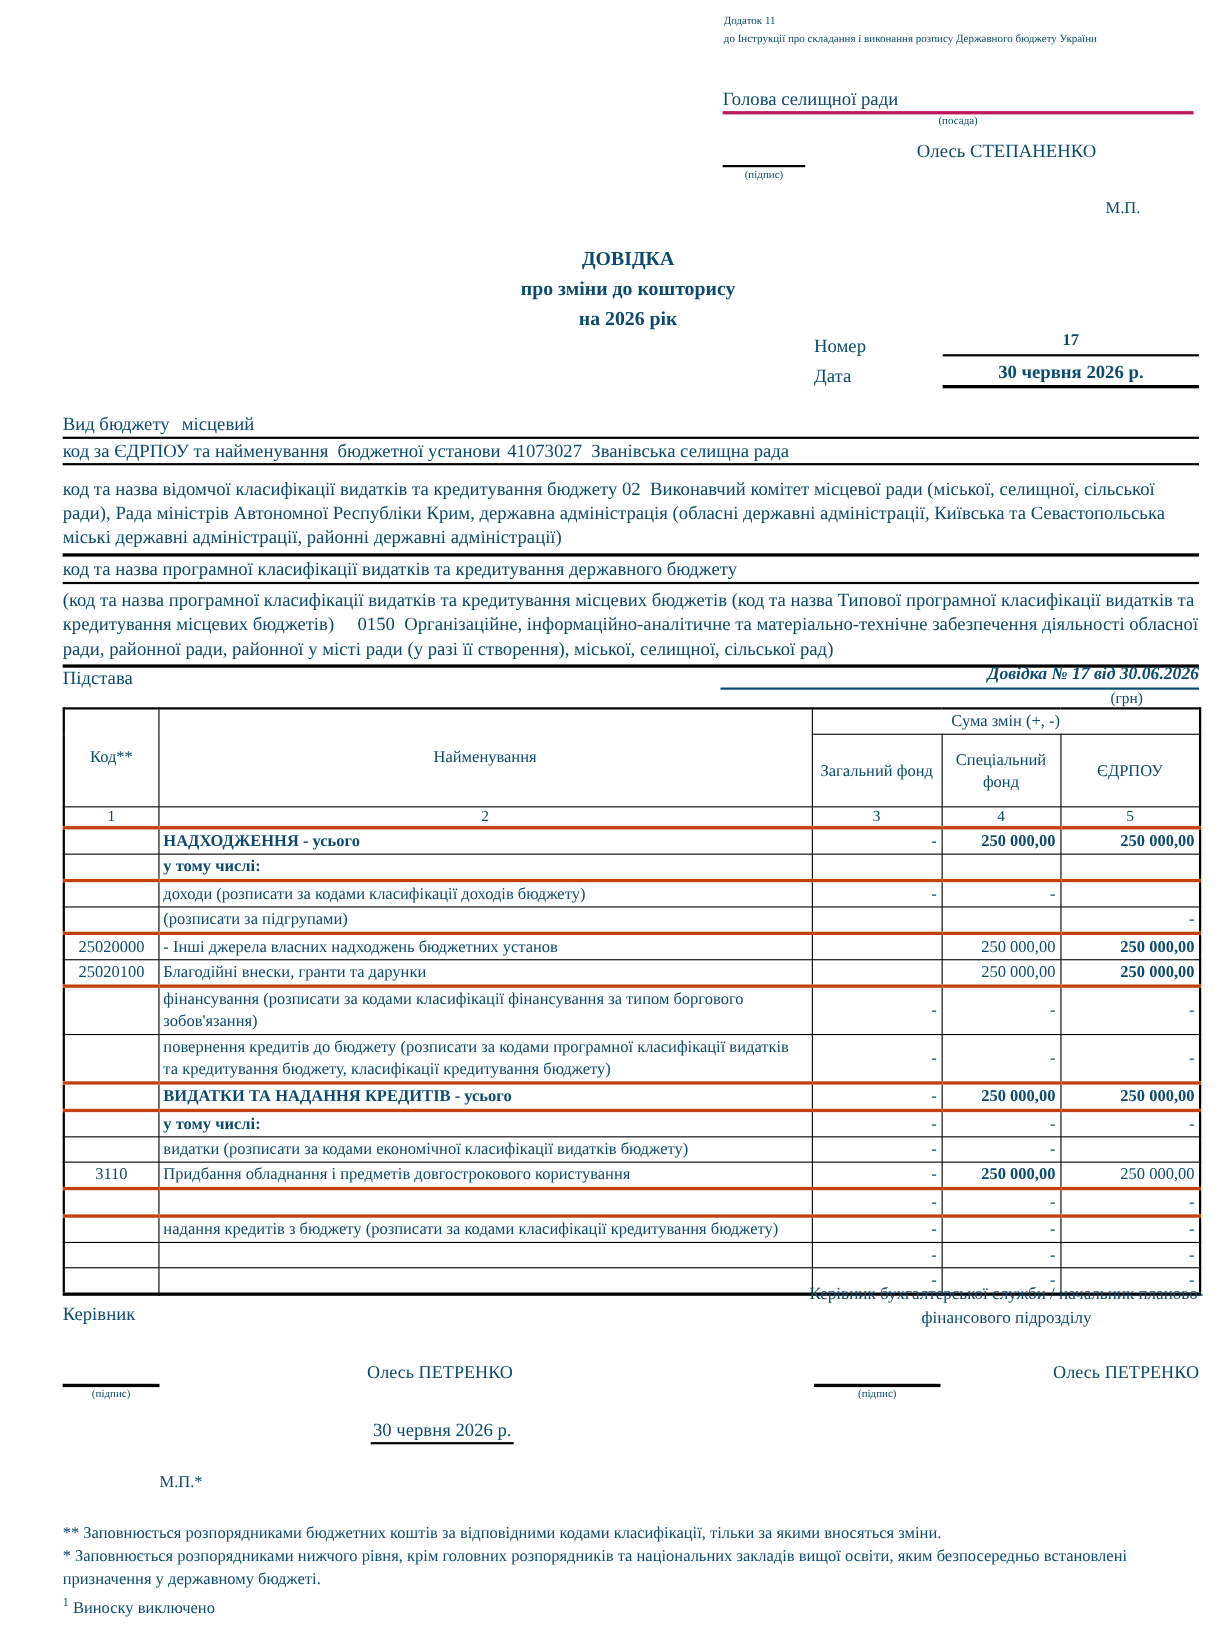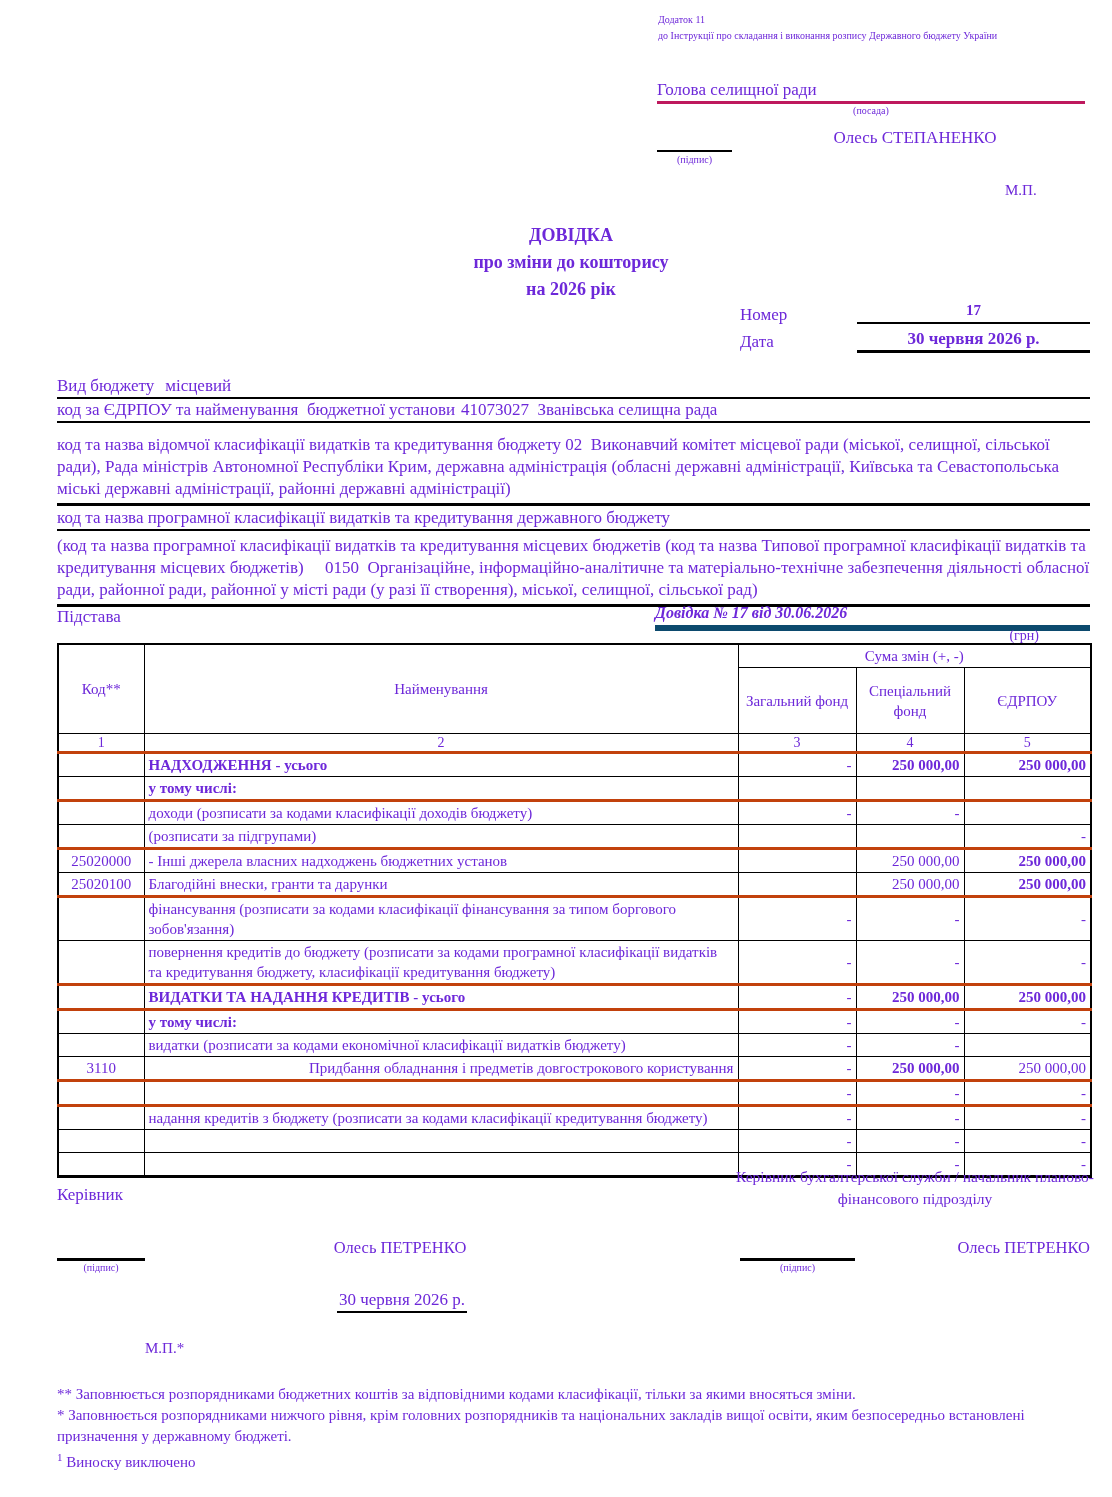--- a/index.html
+++ b/index.html
@@ -1,27 +1,27 @@
 <!DOCTYPE html>
 <html><head>
 <meta charset="utf-8">
 <style>
   html,body { margin:0; padding:0; background:#ffffff; }
   .page {
     position:relative; width:1112px; height:1497px; margin:0 auto;
-    background:#ffffff; color:#6d28d9;
+    background:#ffffff; color:#0c4a6e;
     font-family:"Liberation Serif", serif; font-size:17px;
     overflow:hidden;
   }
   .abs { position:absolute; }
   .presp { white-space:pre-wrap; }
   .tiny  { font-size:10px; }
   .b { font-weight:bold; }
   .bi { font-weight:bold; font-style:italic; }
-  .center { text-align:right; }
+  .center { text-align:left; }
   .ul2 { border-bottom:2px solid #000; }
   .ul3 { border-bottom:3px solid #000; }
 
   
   .appendix { left:658px; font-size:10px; line-height:15px; }
   .approve  { left:657px; top:44px; width:428px; text-align:center;
               font-weight:bold; font-size:16px; letter-spacing:1.5px; }
   .pos-line { left:657px; top:80px; width:428px; height:21px; border-bottom:3px solid #be185d; }
   .pos-cap  { left:657px; top:105px; width:428px; text-align:center; }
   .sig-line-top { left:657px; top:130px; width:75px; height:20px; border-bottom:2px solid #000; }
@@ -31,22 +31,22 @@
 
   .doc-title { left:371px; top:222px; width:400px; text-align:center;
                font-weight:bold; font-size:18px; line-height:27px; }
 
   .meta-label { left:740px; font-size:17px; }
   .meta-val   { left:857px; width:233px; text-align:center; }
 
   .fline { left:57px; width:1033px; }
   .para  { left:57px; width:1033px; line-height:22px; padding-bottom:3px; }
 
-  .basis-val { left:655px; top:604px; width:435px; height:21px; text-align:left;
-               border-bottom:6px solid #0c4a6e; font-size:16px; }
+  .basis-val { left:655px; top:604px; width:435px; height:21px; text-align:right;
+               border-bottom:2px solid #0c4a6e; font-size:16px; }
   .grn { left:57px; top:628px; width:982px; text-align:right; font-size:14px; }
 
   
   .tblwrap { left:57px; top:643px; }
   table.doc { border-collapse:collapse; table-layout:fixed; width:1033px;
               font-size:15px; }
   table.doc td { border:1px solid #000; vertical-align:middle;
                  line-height:20px; padding:1px 4px; overflow:hidden; }
   table.doc { border:2px solid #000; border-bottom:3px solid #000; }
   tr.h1 { height:20px; } tr.h2 { height:66px; } tr.hn { height:19px; }

